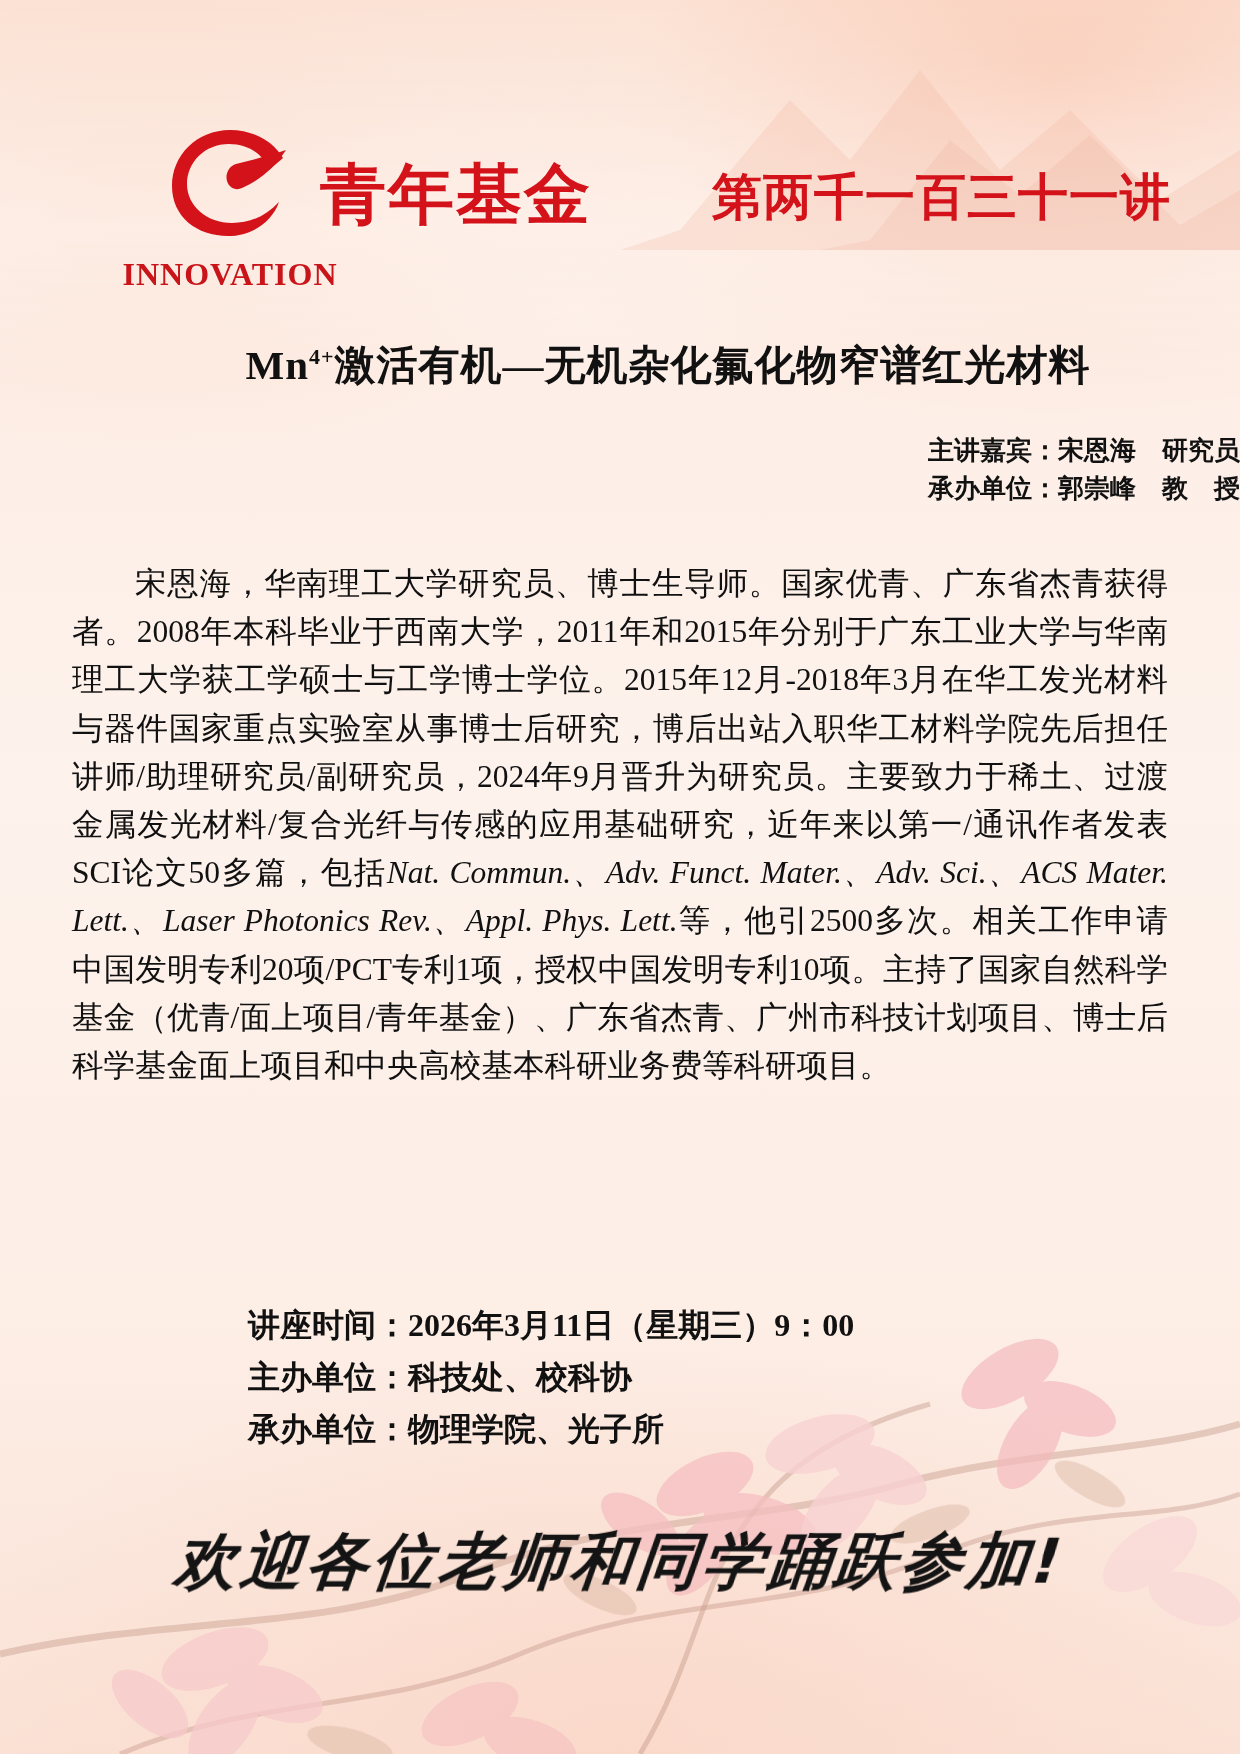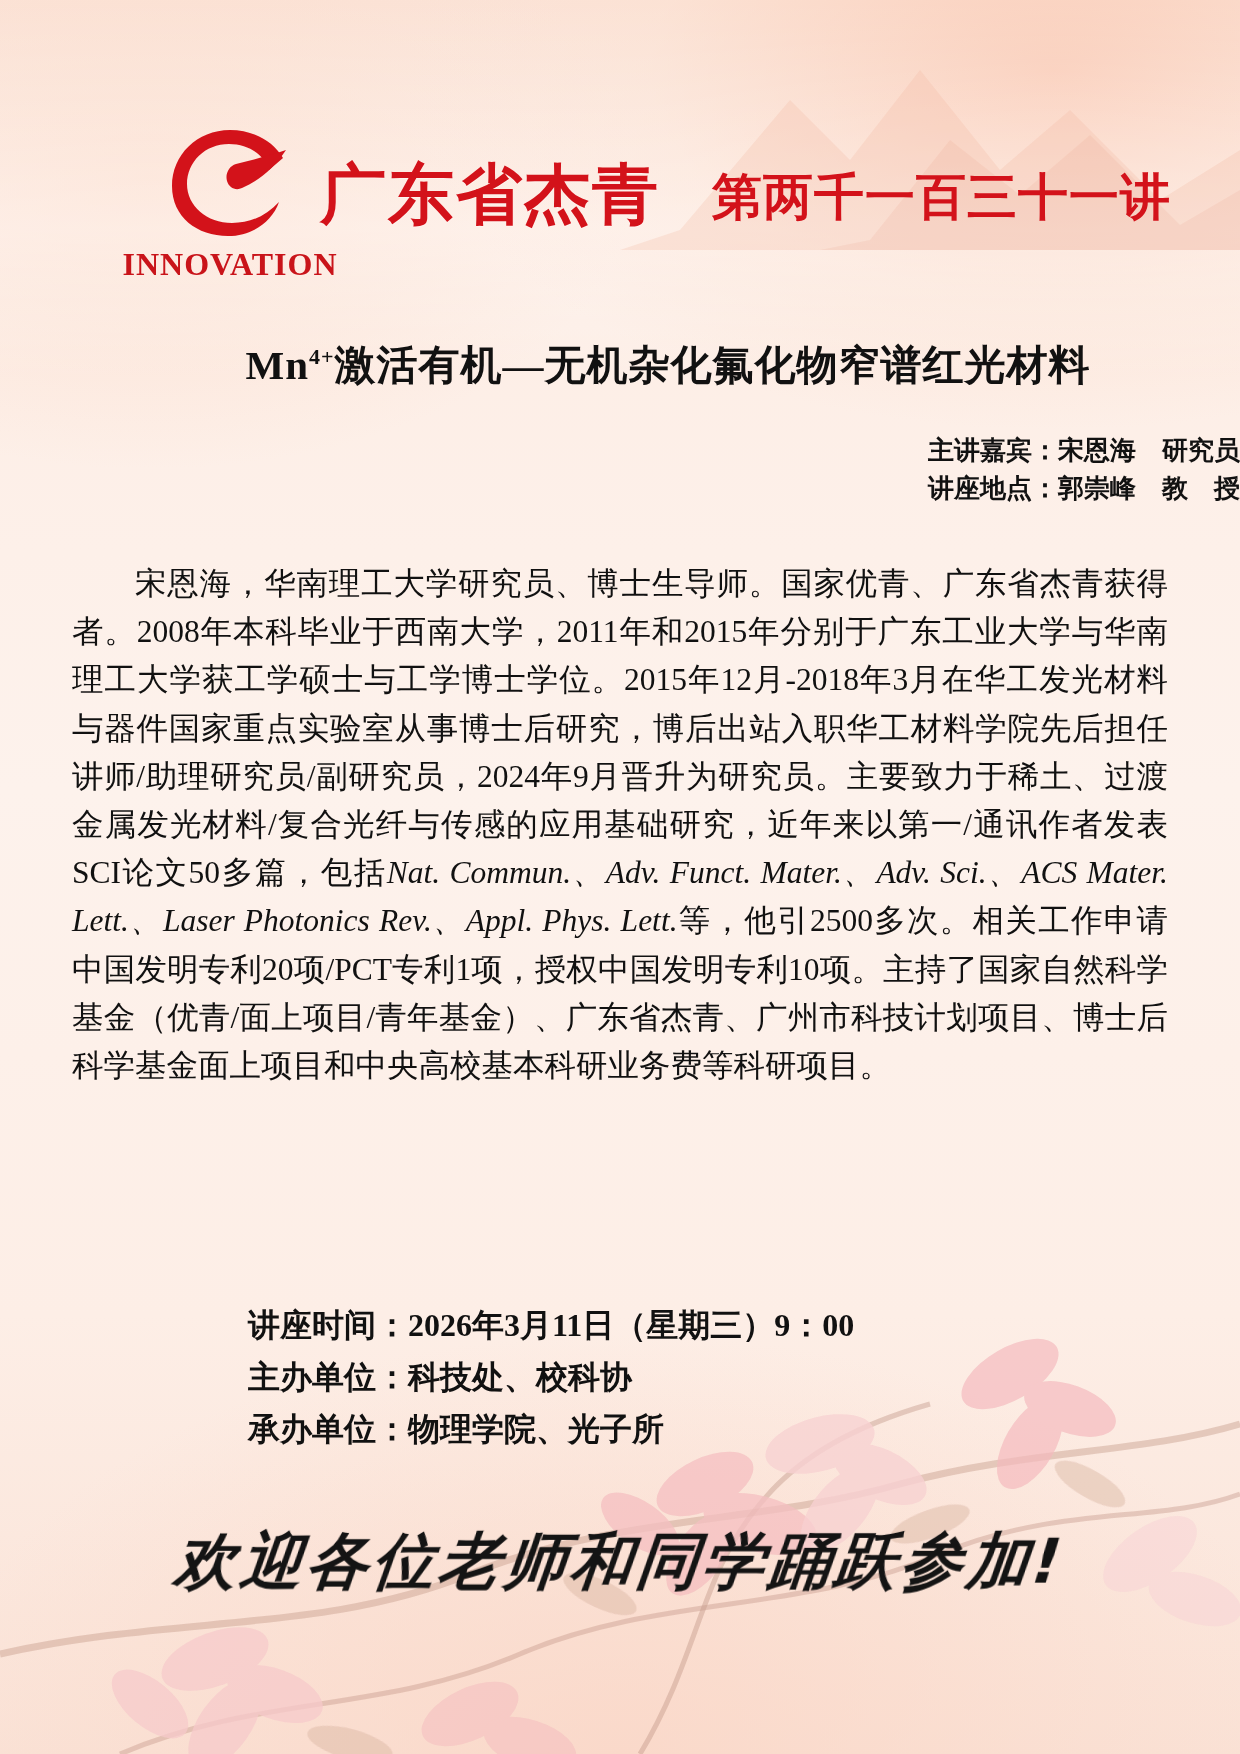--- a/index.html
+++ b/index.html
@@ -71,21 +71,21 @@
     height: 118px;
     margin: 0 auto;
     display: block;
   }
   .logo-text {
     font-family: "Liberation Serif", serif;
     font-size: 32px;
     letter-spacing: 1px;
     color: #c9141a;
     font-weight: 700;
-    margin-top: 4px;
+    margin-top: 14px;
   }
   .title-main {
     position: absolute;
     left: 320px;
     top: 32px;
     font-family: "DejaVu Sans", sans-serif;
     font-weight: 700;
     font-size: 66px;
     color: #d3121a;
     letter-spacing: 2px;
@@ -230,31 +230,31 @@
   </svg>
 
   <div class="header">
     <div class="logo-wrap">
       <svg class="logo-mark" viewBox="0 0 128 118">
         <path d="M64 6 C31 6 6 31 6 62 C6 93 31 112 62 112 C86 112 106 98 113 78 C100 92 84 99 66 99 C41 99 21 82 21 60 C21 38 39 20 63 20 C83 20 98 31 103 46 L117 34 C107 17 87 6 64 6 Z" fill="#d3121a"></path>
         <path d="M70 40 C86 36 102 32 120 26 C108 44 94 56 76 64 C70 67 63 64 61 57 C59 50 63 42 70 40 Z" fill="#d3121a"></path>
       </svg>
       <div class="logo-text">INNOVATION</div>
     </div>
-    <div class="title-main">广东省杰青</div>
+    <div class="title-main">青年基金</div>
     <div class="title-sub">第两千一百三十一讲</div>
   </div>
 
   <div class="lecture-title">
     <span>Mn</span><sup>4+</sup><span>激活有机—无机杂化氟化物窄谱红光材料</span>
   </div>
 
   <div class="speakers">
     <div>主讲嘉宾：宋恩海　研究员</div>
-    <div>讲座地点：郭崇峰　教　授</div>
+    <div>承办单位：郭崇峰　教　授</div>
   </div>
 
   <div class="bio">
     <span>宋恩海，华南理工大学研究员、博士生导师。国家优青、广东省杰青获得者。2008年本科毕业于西南大学，2011年和2015年分别于广东工业大学与华南理工大学获工学硕士与工学博士学位。2015年12月-2018年3月在华工发光材料与器件国家重点实验室从事博士后研究，博后出站入职华工材料学院先后担任讲师/助理研究员/副研究员，2024年9月晋升为研究员。主要致力于稀土、过渡金属发光材料/复合光纤与传感的应用基础研究，近年来以第一/通讯作者发表SCI论文50多篇，包括</span><i>Nat. Commun.、Adv. Funct. Mater.、Adv. Sci.、ACS Mater. Lett.、Laser Photonics Rev.、Appl. Phys. Lett.</i><span>等，他引2500多次。相关工作申请中国发明专利20项/PCT专利1项，授权中国发明专利10项。主持了国家自然科学基金（优青/面上项目/青年基金）、广东省杰青、广州市科技计划项目、博士后科学基金面上项目和中央高校基本科研业务费等科研项目。</span>
   </div>
 
   <div class="details">
     <div class="row">
       <span>讲座时间：</span><span>2026年3月11日（星期三）9：00</span>
     </div>

